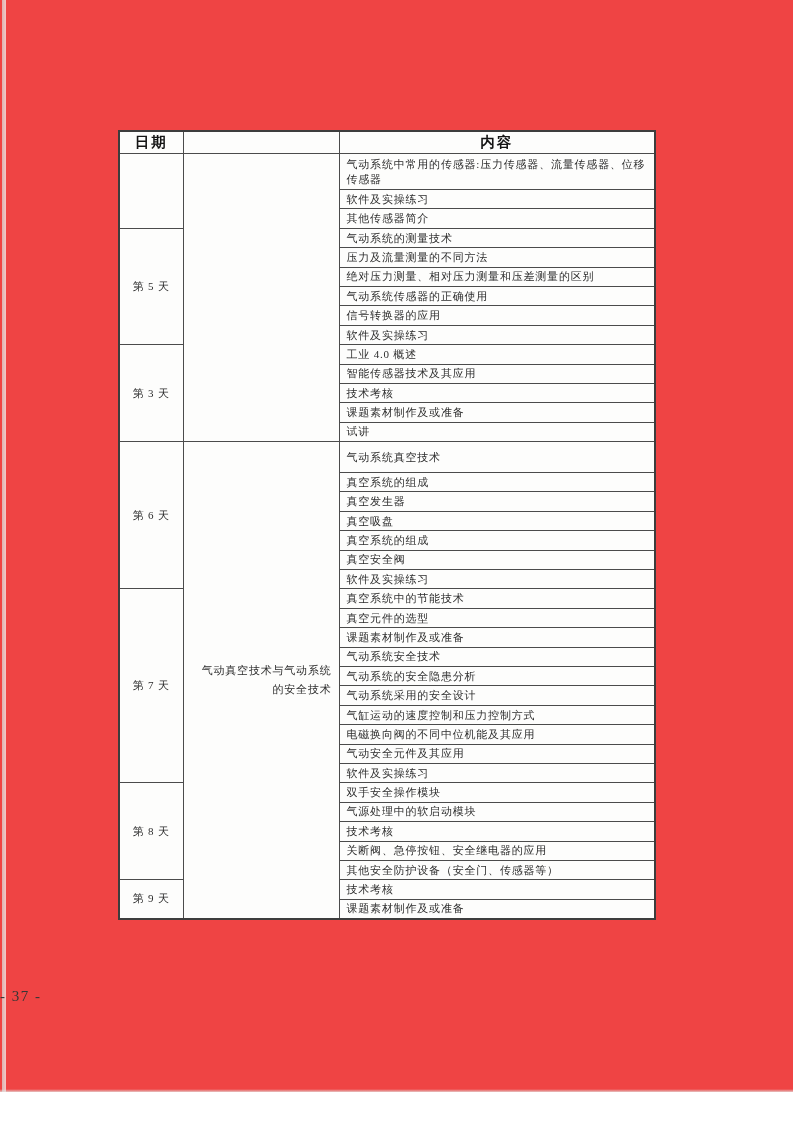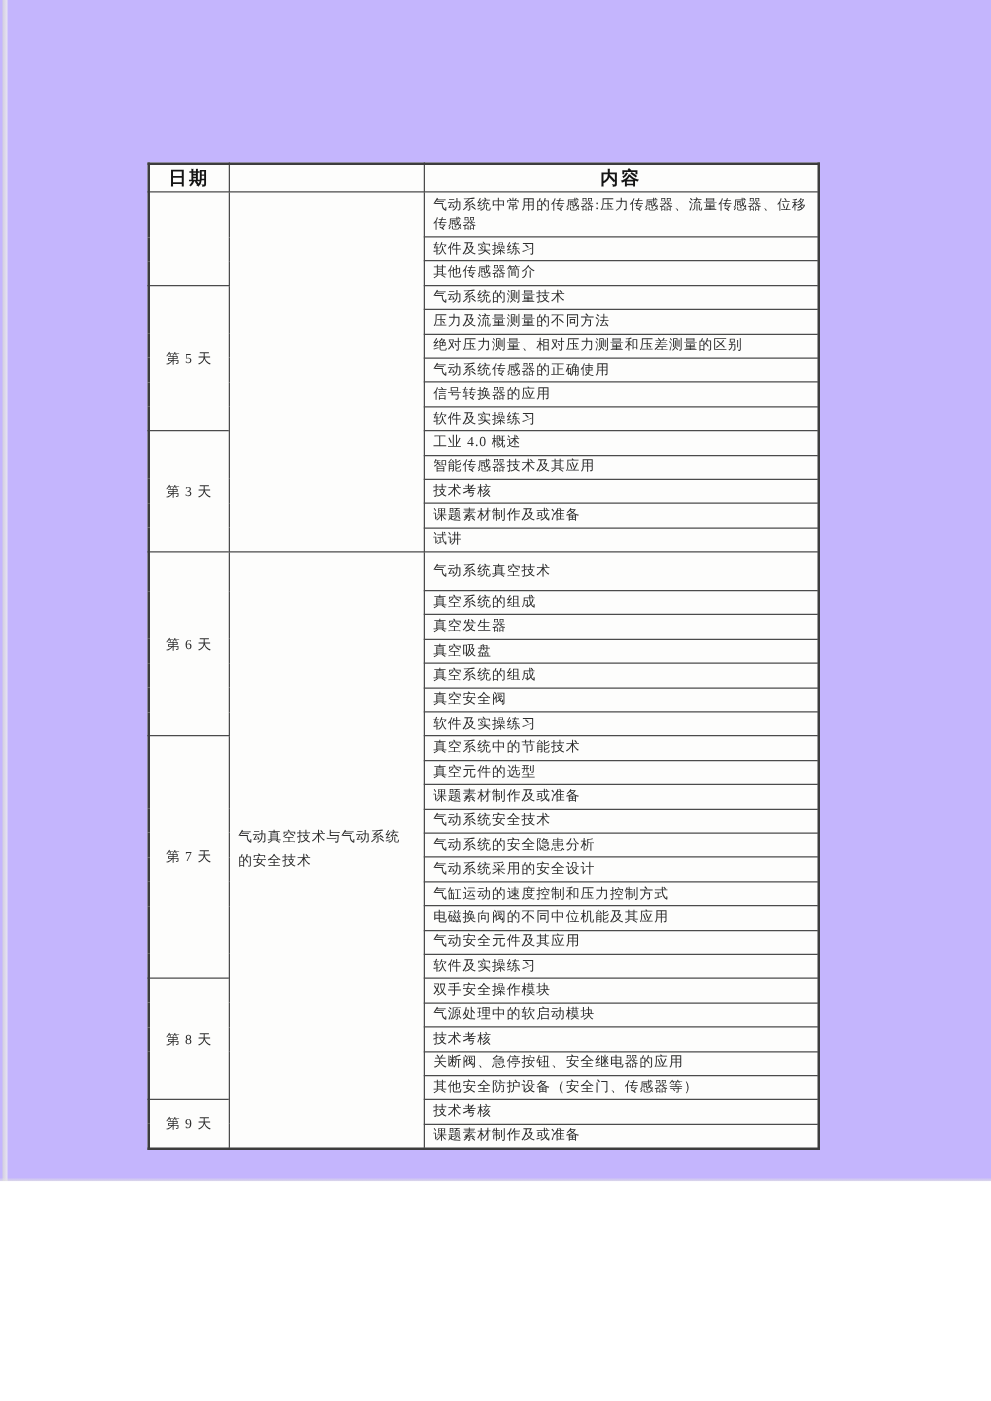--- a/index.html
+++ b/index.html
@@ -3,22 +3,22 @@
 <meta charset="utf-8">
 <style>
   html, body {
     margin: 0;
     padding: 0;
     background: #ffffff;
   }
   .page {
     position: relative;
     width: 793px;
-    height: 945px;
-    background: #c4b5fd;
+    height: 1092px;
+    background: #ef4444;
     overflow: hidden;
     font-family: "Liberation Serif", "DejaVu Serif", serif;
   }
   
   .scan-edge-left {
     position: absolute;
     left: 2px;
     top: 0;
     bottom: 0;
     width: 4px;
@@ -76,21 +76,21 @@
     height: 36px;
   }
   table.schedule tr.row-tall {
     height: 31px;
   }
   td.date-cell {
     text-align: center;
     padding: 0 2px;
   }
   td.topic-cell {
-    text-align: left;
+    text-align: right;
     line-height: 1.7;
     padding: 0 7px;
   }
   td.content-cell {
     text-align: left;
     padding: 1px 4px 1px 7px;
     line-height: 1.35;
   }
 
   .footer {

